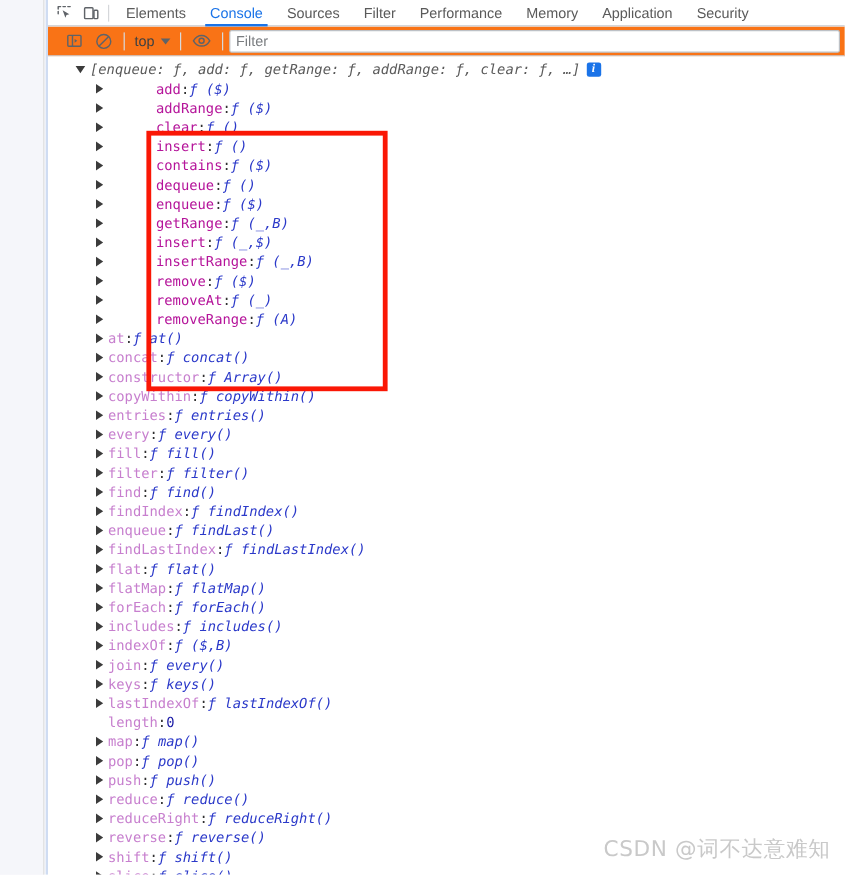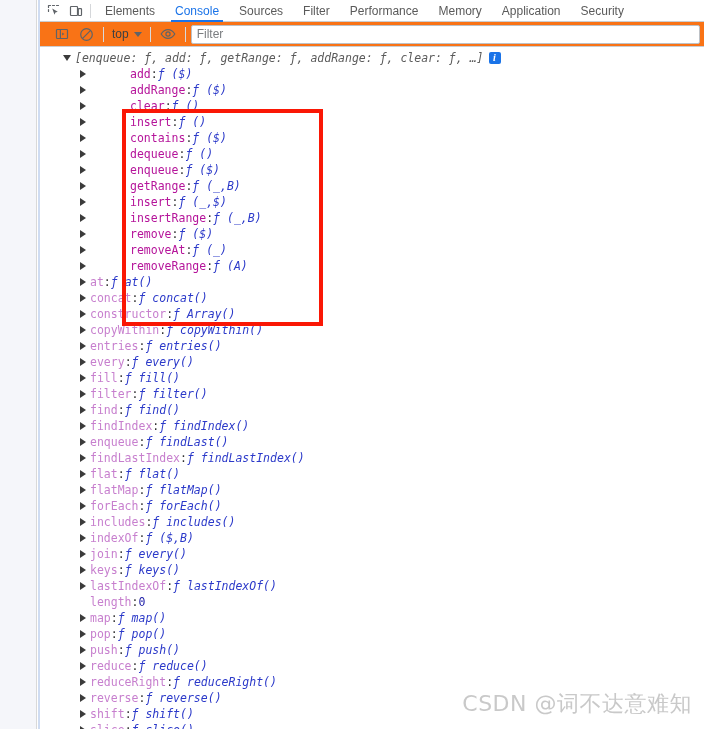--- a/index.html
+++ b/index.html
@@ -251,21 +251,21 @@
     pointer-events: none;
     z-index: 5;
   }
 
   
   .watermark {
     position: absolute;
     right: 12px;
     bottom: 10px;
     font-family: "DejaVu Sans", sans-serif;
-    font-size: 22px;
+    font-size: 18px;
     color: #c9c9c9;
     letter-spacing: 0.5px;
     white-space: nowrap;
     z-index: 6;
     user-select: none;
   }
 </style>
 </head>
 <body>
 

